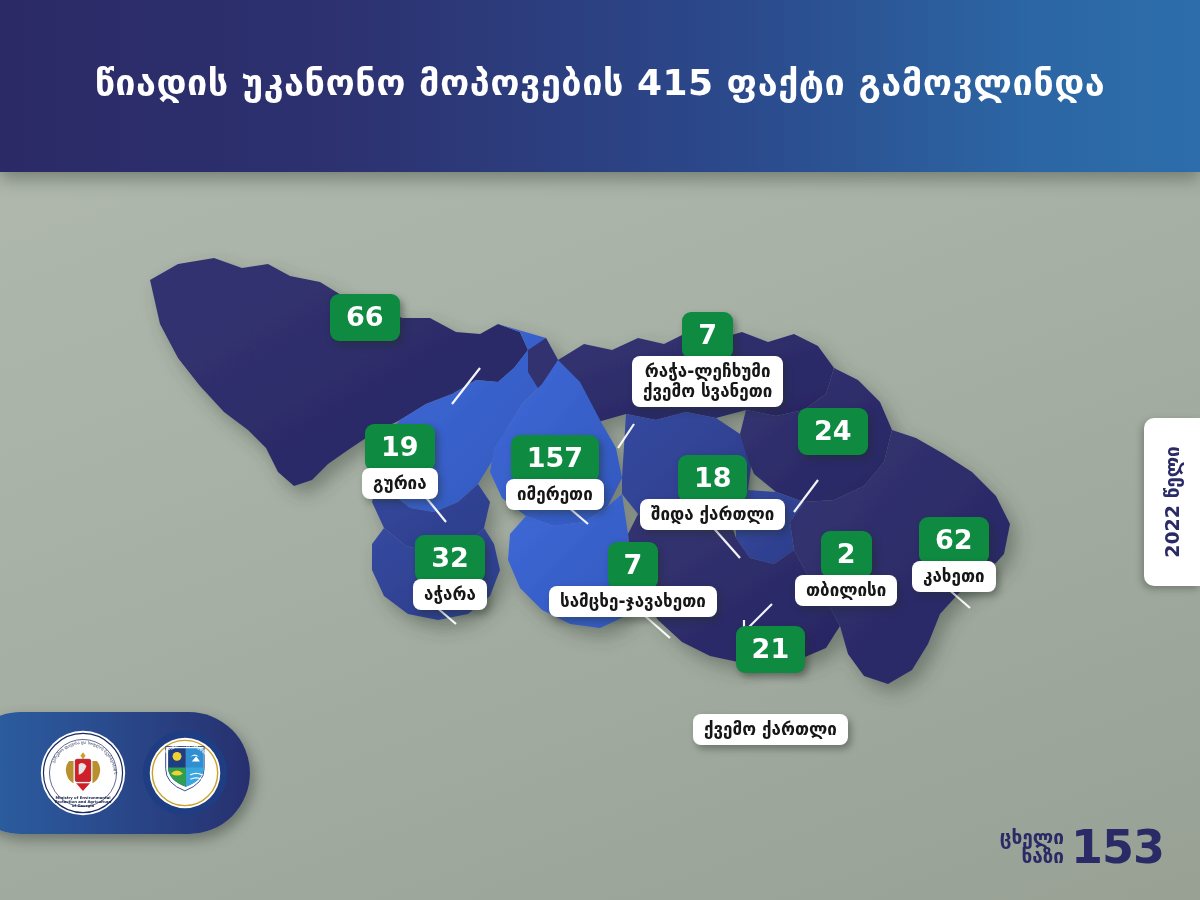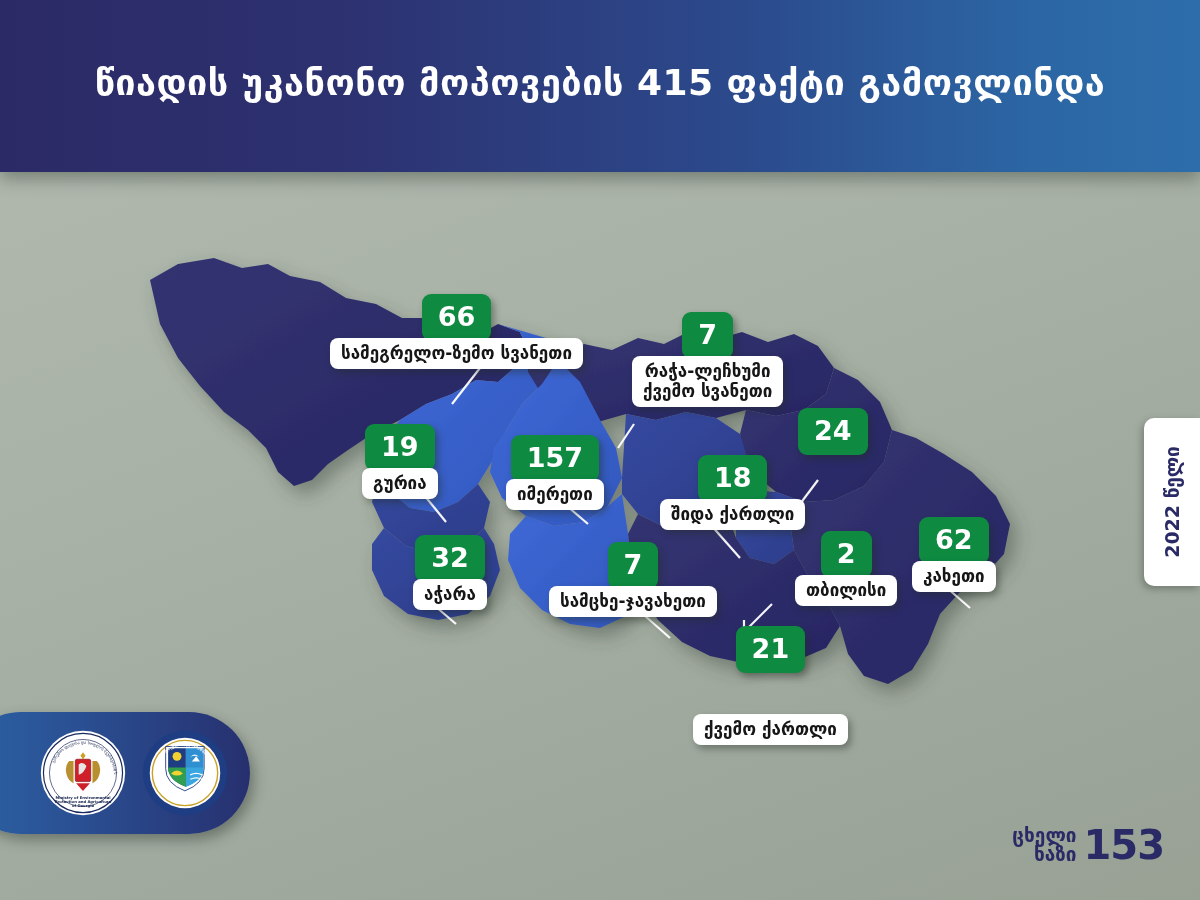--- a/index.html
+++ b/index.html
@@ -108,21 +108,21 @@
   #hotline {
     position: absolute; right: 36px; top: 778px;
     display: flex; align-items: center; gap: 7px;
     color: #2a2a66;
     margin-top: 48px;
   }
   #hotline-words {
     font-size: 19px; font-weight: bold; line-height: 1.02;
     text-align: right; white-space: pre-line;
   }
-  #hotline-number { font-size: 40px; font-weight: bold; line-height: 0.92; letter-spacing: -1px; }
+  #hotline-number { font-size: 46px; font-weight: bold; line-height: 0.92; letter-spacing: -1px; }
 </style>
 </head>
 <body>
 
 <div id="stage">
 
   <div id="header">
     <div id="header-title">წიადის უკანონო მოპოვების 415 ფაქტი გამოვლინდა</div>
   </div>
 
@@ -186,21 +186,20 @@
         <path fill="url(#gBright)" d="M498 344 L526 354 L556 350 L580 334 L594 322 L600 362 L602 390 L612 420 L598 444
              L572 456 L542 452 L514 438 L492 416 L480 388 L482 362 Z"></path>
 
         <path fill="url(#gMid)" d="M356 356 L378 374 L408 382 L436 374 L456 356 L466 372 L472 398 L462 424 L440 442
              L410 448 L380 442 L356 424 L344 398 L344 372 Z"></path>
       </g>
     </svg>
 
     <div class="marker stackC" style="left:302px; top:122px;">
       <div class="value-badge">66</div>
-      <div class="name-chip">სამეგრელო-ზემო სვანეთი</div>
     </div>
 
     <div class="marker stackC" style="left:604px; top:140px;">
       <div class="value-badge">7</div>
       <div class="name-chip">რაჭა-ლეჩხუმი
 ქვემო სვანეთი</div>
     </div>
 
     <div class="marker stackC" style="left:334px; top:252px;">
       <div class="value-badge">19</div>
@@ -209,21 +208,21 @@
 
     <div class="marker stackC" style="left:478px; top:263px;justify-content:center;">
       <div class="value-badge">157</div>
       <div class="name-chip">იმერეთი</div>
     </div>
 
     <div class="marker stackC" style="left:770px; top:236px;">
       <div class="value-badge">24</div>
     </div>
 
-    <div class="marker stackC" style="left:632px; top:283px;">
+    <div class="marker stackC" style="left:612px; top:283px;">
       <div class="value-badge">18</div>
       <div class="name-chip">შიდა ქართლი</div>
     </div>
 
     <div class="marker stackC" style="left:385px; top:363px;">
       <div class="value-badge">32</div>
       <div class="name-chip">აჭარა</div>
     </div>
 
     <div class="marker stackC" style="left:521px; top:370px;">

